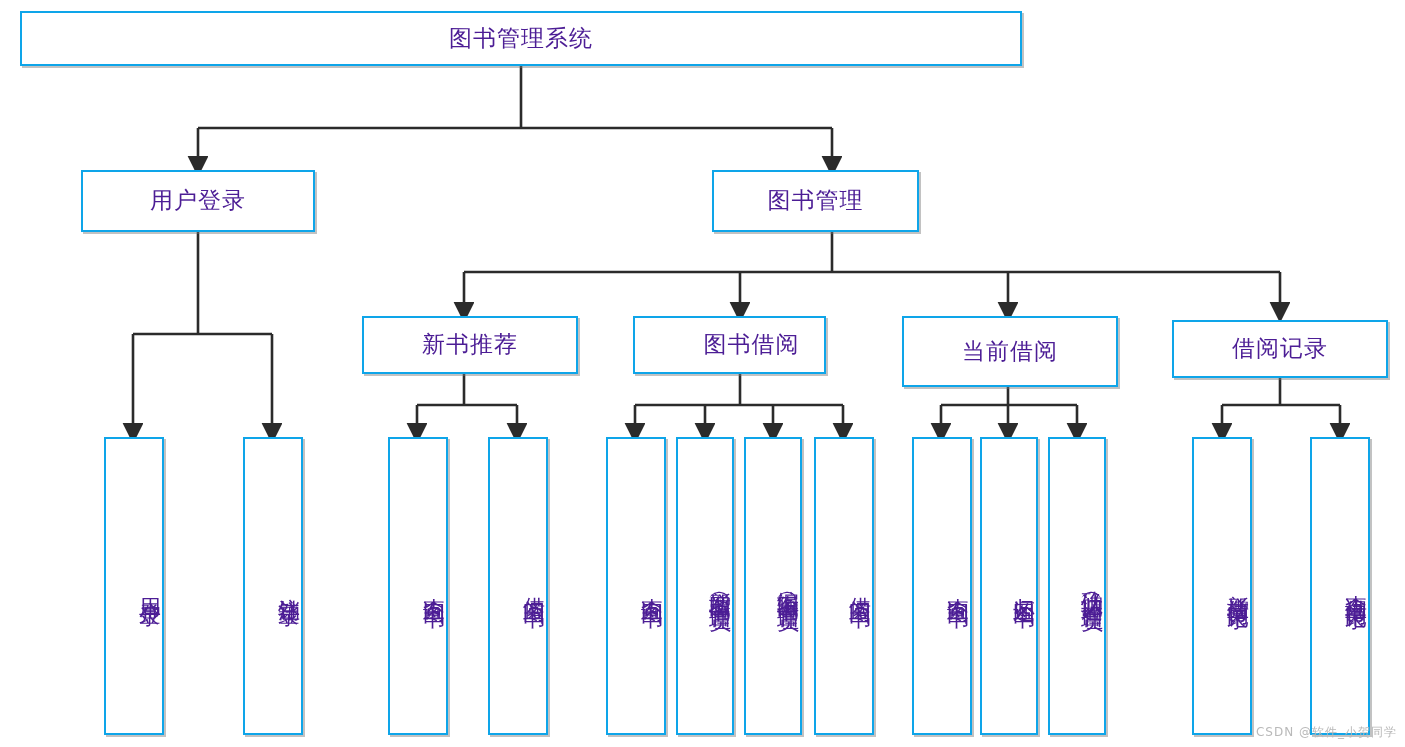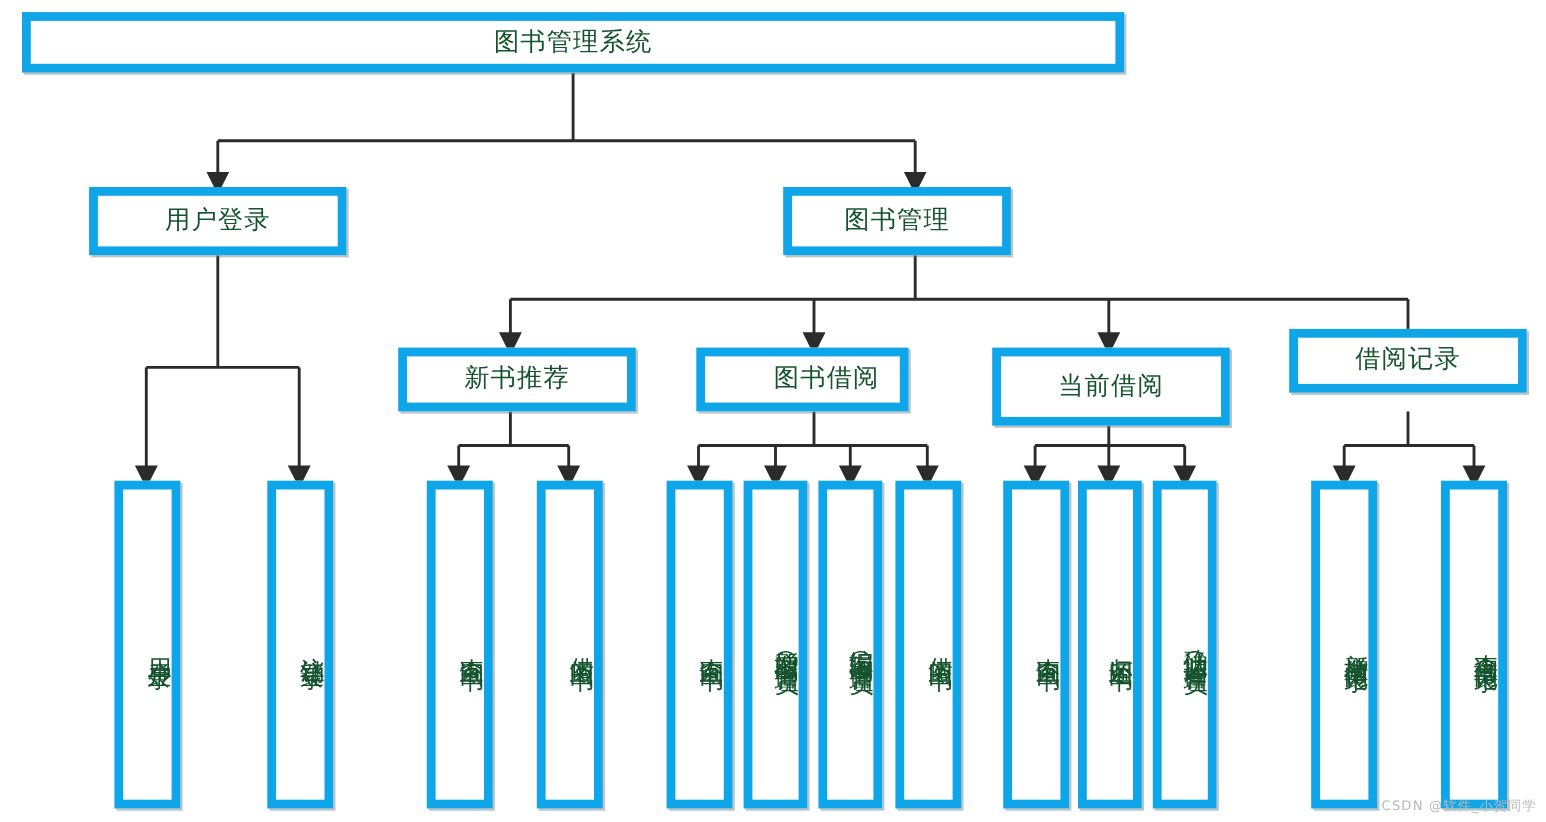--- a/index.html
+++ b/index.html
@@ -24,27 +24,27 @@
     left: 0;
     top: 0;
     width: 1405px;
     height: 747px;
     pointer-events: none;
   }
   .node {
     position: absolute;
     box-sizing: border-box;
     background: #ffffff;
-    border: 8px solid #0ea5e9;
+    border: 2px solid #0ea5e9;
     box-shadow: 2px 2px 0 rgba(120,120,120,0.45);
     display: flex;
     align-items: center;
     justify-content: center;
     text-align: center;
-    color: #14532d;
+    color: #4c1d95;
   }
   .node.horiz {
     font-size: 23px;
     letter-spacing: 1px;
     line-height: 1.2;
   }
   .node.vert {
     writing-mode: vertical-rl;
     text-orientation: upright;
     font-size: 22px;
@@ -138,21 +138,21 @@
 
   <div class="node horiz" style="left:362px; top:316px; width:216px; height:58px;">
     <span>新书推荐</span>
   </div>
   <div class="node horiz" style="left:633px; top:316px; width:193px; height:58px;padding-left:44px;">
     <span>图书借阅</span>
   </div>
   <div class="node horiz" style="left:902px; top:316px; width:216px; height:71px;">
     <span>当前借阅</span>
   </div>
-  <div class="node horiz" style="left:1172px; top:299px; width:216px; height:58px;">
+  <div class="node horiz" style="left:1172px; top:320px; width:216px; height:58px;">
     <span>借阅记录</span>
   </div>
 
   <div class="node vert" style="left:104px; top:437px; width:60px; height:298px;">
     <span class="vtext">用户登录</span>
   </div>
   <div class="node vert" style="left:243px; top:437px; width:60px; height:298px;">
     <span class="vtext">注销登录</span>
   </div>
 

